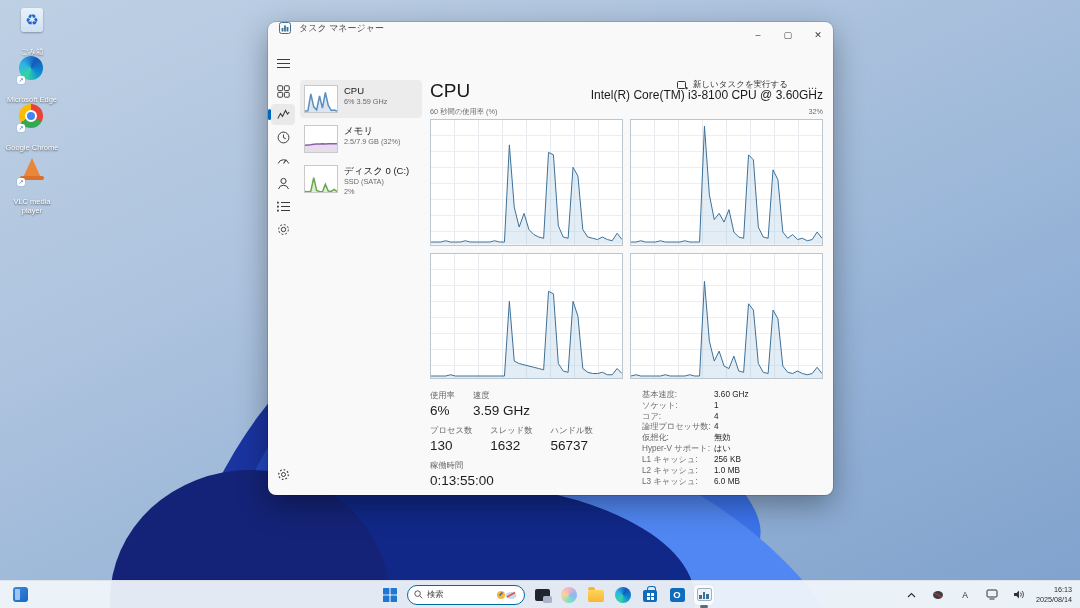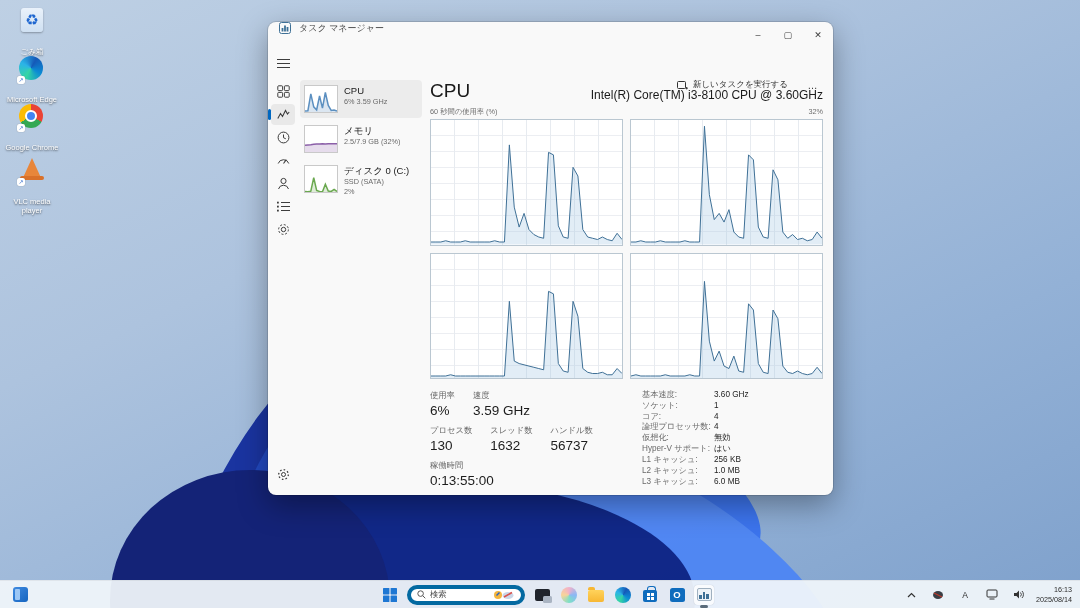--- a/index.html
+++ b/index.html
@@ -81,21 +81,21 @@
   .drow .dv{color:#1d1d1d;}
   
   .taskbar{position:absolute;left:0;bottom:0;width:1080px;height:27px;background:rgba(240,245,250,.94);
            border-top:1px solid rgba(0,0,0,.05);display:flex;align-items:center;}
   .tb-left{position:absolute;left:10px;display:flex;align-items:center;height:100%;}
   .tb-center{position:absolute;left:380px;display:flex;align-items:center;gap:7px;height:100%;}
   .tb-right{position:absolute;right:4px;display:flex;align-items:center;gap:7px;height:100%;}
   .tb-ic{width:20px;height:20px;display:flex;align-items:center;justify-content:center;border-radius:4px;position:relative;}
   .tb-ic.active{background:rgba(255,255,255,.75);box-shadow:0 0 1px rgba(0,0,0,.25);}
   .tb-ic.active::after{content:"";position:absolute;bottom:-3px;left:6px;width:8px;height:2.4px;border-radius:2px;background:#5a6b7a;}
-  .search-pill{height:20px;width:118px;background:#fff;border:4px solid #0369a1;border-radius:10px;
+  .search-pill{height:20px;width:118px;background:#fff;border:1px solid #0369a1;border-radius:10px;
                display:flex;align-items:center;padding:0 6px;gap:4px;box-sizing:border-box;}
   .search-pill .st{font-size:8.3px;color:#4c4c4c;flex:1;}
   .folder{width:16px;height:12px;background:linear-gradient(180deg,#ffd35c,#f7b733);border-radius:2px;position:relative;margin-top:2px;}
   .folder::before{content:"";position:absolute;top:-2.5px;left:0;width:7px;height:3px;background:#f7b733;border-radius:2px 2px 0 0;}
   .edge-ball{width:16px;height:16px;border-radius:50%;background:conic-gradient(from 210deg,#35d6a4,#2bb3e8,#1559b8,#0b8bd4,#35d6a4);}
   .copilot-ball{width:16px;height:16px;border-radius:50%;background:conic-gradient(#f2b1c9,#8ab8f5,#7ee0c6,#f8d49a,#f2b1c9);}
   .store-bag{width:14px;height:12px;background:#0f6cbd;border-radius:2px;position:relative;margin-top:3px;
              display:flex;align-items:center;justify-content:center;}
   .store-bag::before{content:"";position:absolute;top:-4px;left:3.5px;width:7px;height:5px;border:1.4px solid #0f6cbd;border-bottom:none;border-radius:3px 3px 0 0;}
   .store-bag .wl{width:7px;height:7px;background:

